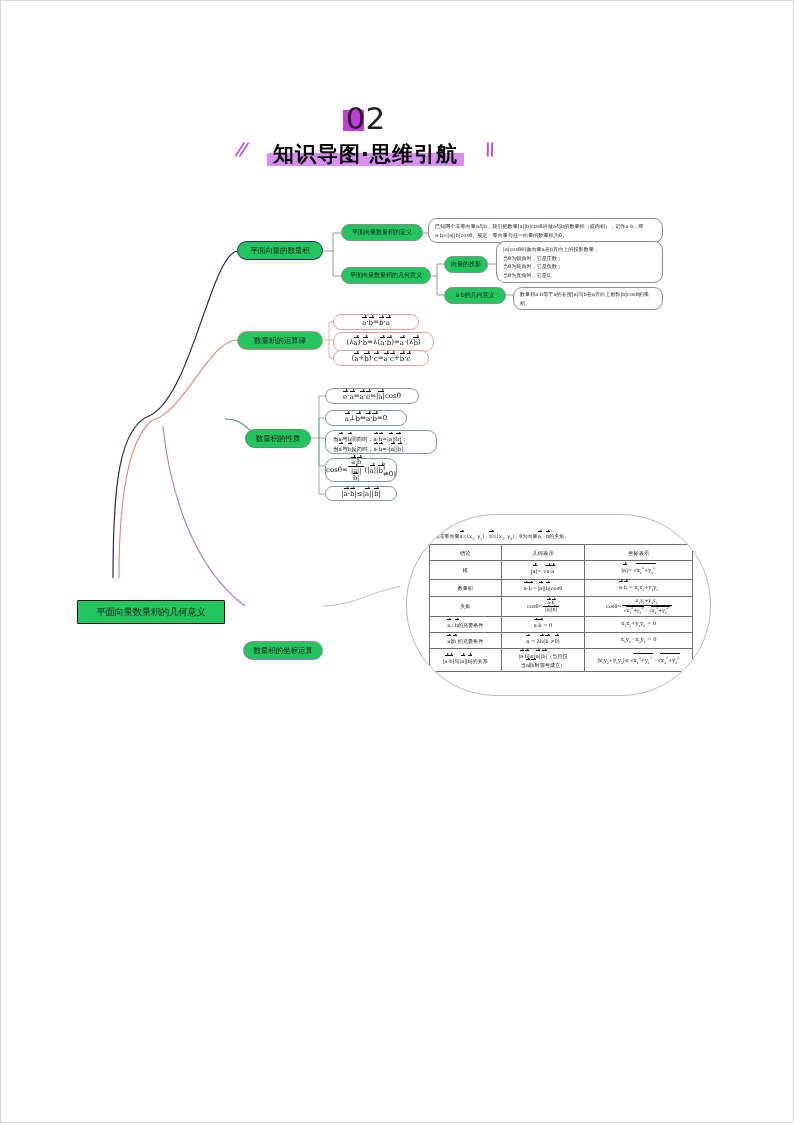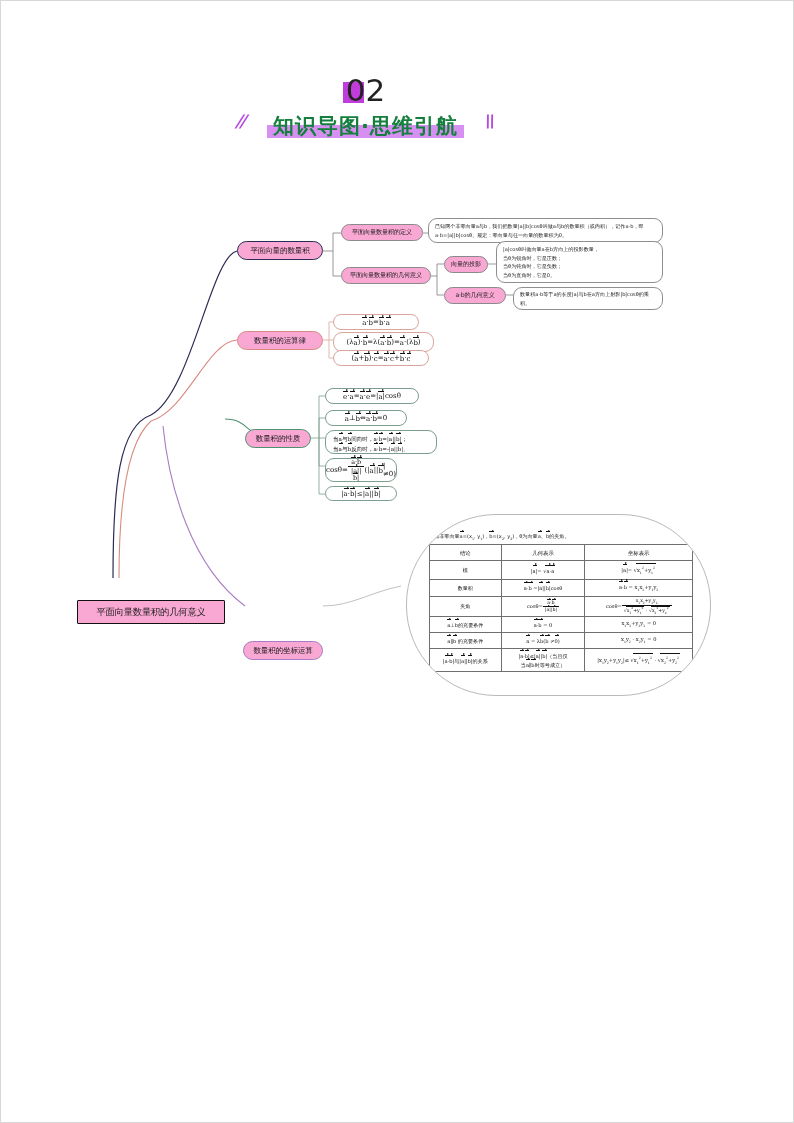--- a/index.html
+++ b/index.html
@@ -1,32 +1,32 @@
 <!DOCTYPE html>
 <html><head>
 <meta charset="utf-8">
 <style>
   html,body{margin:0;padding:0;background:#fff;}
   body{width:794px;height:1123px;font-family:"DejaVu Sans","Liberation Sans",sans-serif;color:#1a1a1a;}
   .page{position:relative;width:794px;height:1123px;box-sizing:border-box;border:1px solid #d8d8d8;}
 
   
-  .header{position:absolute;left:0;top:72px;width:729px;text-align:center;}
+  .header{position:absolute;left:0;top:100px;width:729px;text-align:center;}
   .num-wrap{position:relative;display:inline-block;height:34px;line-height:34px;}
   .num-sq{position:absolute;left:-3px;top:9px;width:21px;height:21px;background:#c13ddb;}
   .num-txt{position:relative;font-size:31px;color:#222;letter-spacing:0px;font-family:"DejaVu Sans",sans-serif;}
   .title-row{position:relative;display:inline-block;margin-top:3px;}
   .title-band{position:absolute;left:16px;right:16px;bottom:2px;height:13px;background:#d07bf0;opacity:.85;}
-  .title-txt{position:relative;font-size:21px;font-weight:bold;letter-spacing:1px;color:#15803d;padding:0 22px;}
+  .title-txt{position:relative;font-size:21px;font-weight:bold;letter-spacing:1px;color:#000000;padding:0 22px;}
   .slash{display:inline-block;color:#b44ae0;font-size:17px;font-weight:bold;transform:skewX(-18deg);letter-spacing:-2px;vertical-align:6px;}
 
   
   .map{position:absolute;left:0;top:185px;width:794px;height:540px;}
   .map svg{position:absolute;left:0;top:0;}
-  .node{position:absolute;box-sizing:border-box;background:#f9a8d4;}
+  .node{position:absolute;box-sizing:border-box;background:#22c55e;}
 
   .root{left:76px;top:414px;width:148px;height:24px;border:1.3px solid #111;border-radius:1px;
         display:flex;align-items:center;justify-content:center;font-size:9.3px;letter-spacing:-.2px;}
 
   .b1{border:1px solid #2b2b55;border-radius:11px;}
   .b2{border:1px solid #d98a80;border-radius:11px;}
   .b3{border:1px solid #4f8f72;border-radius:11px;text-align:center;}
   .b4{border:1px solid #a87cc4;border-radius:11px;margin-top:44px;}
   .lvl1{height:19px;display:flex;align-items:center;justify-content:center;font-size:7.6px;letter-spacing:-.2px;}
   .lvl2{height:17px;display:flex;align-items:center;justify-content:center;font-size:6.2px;letter-spacing:-.2px;

